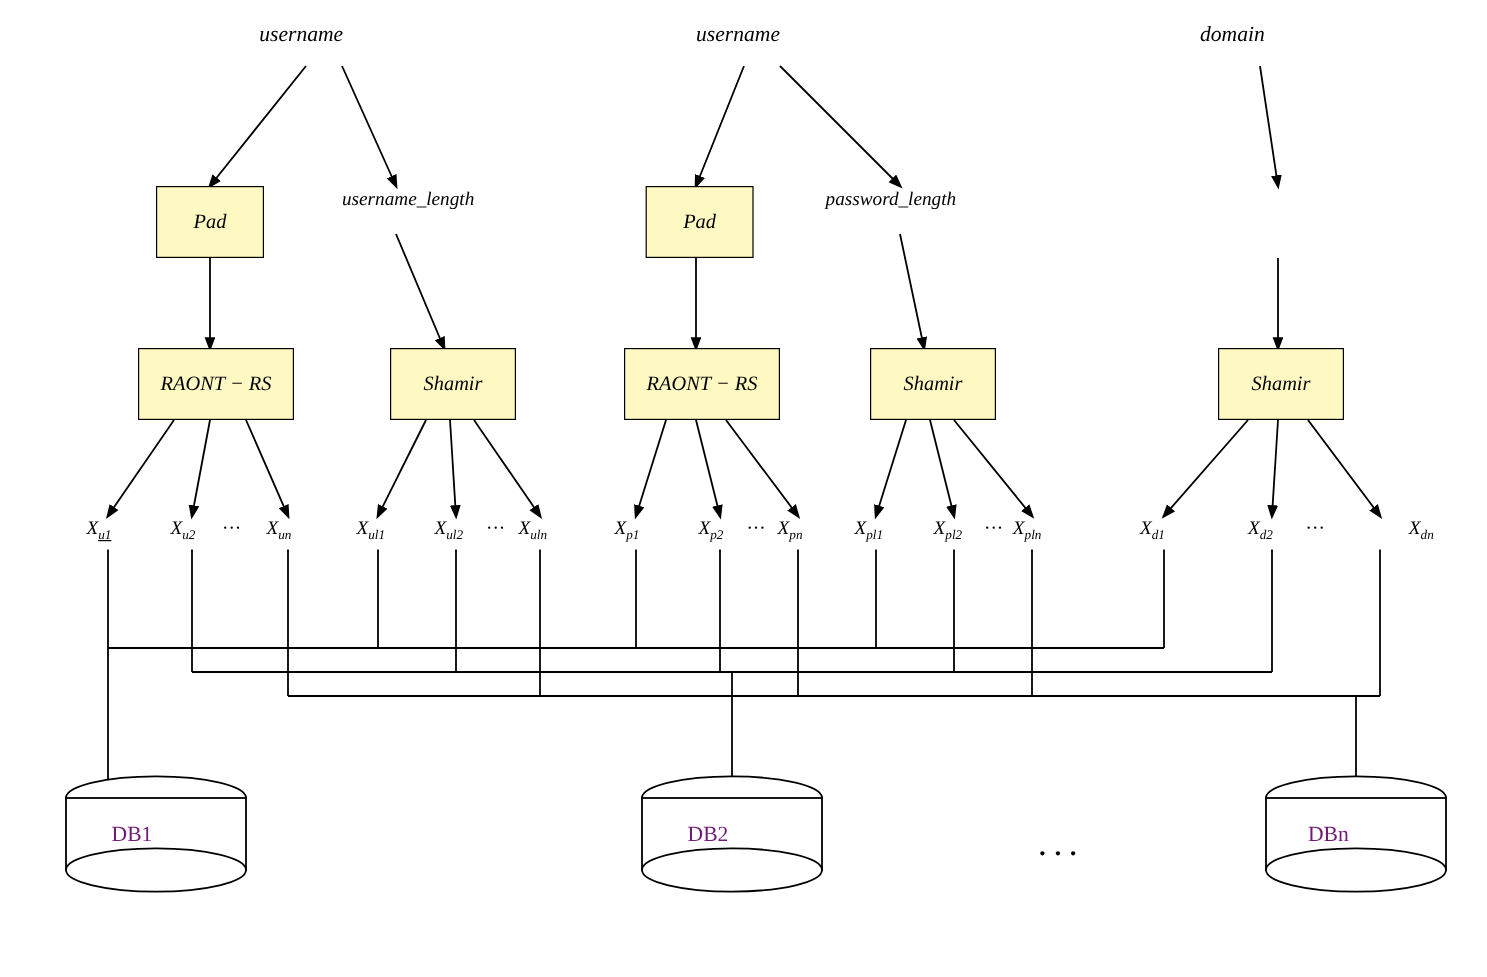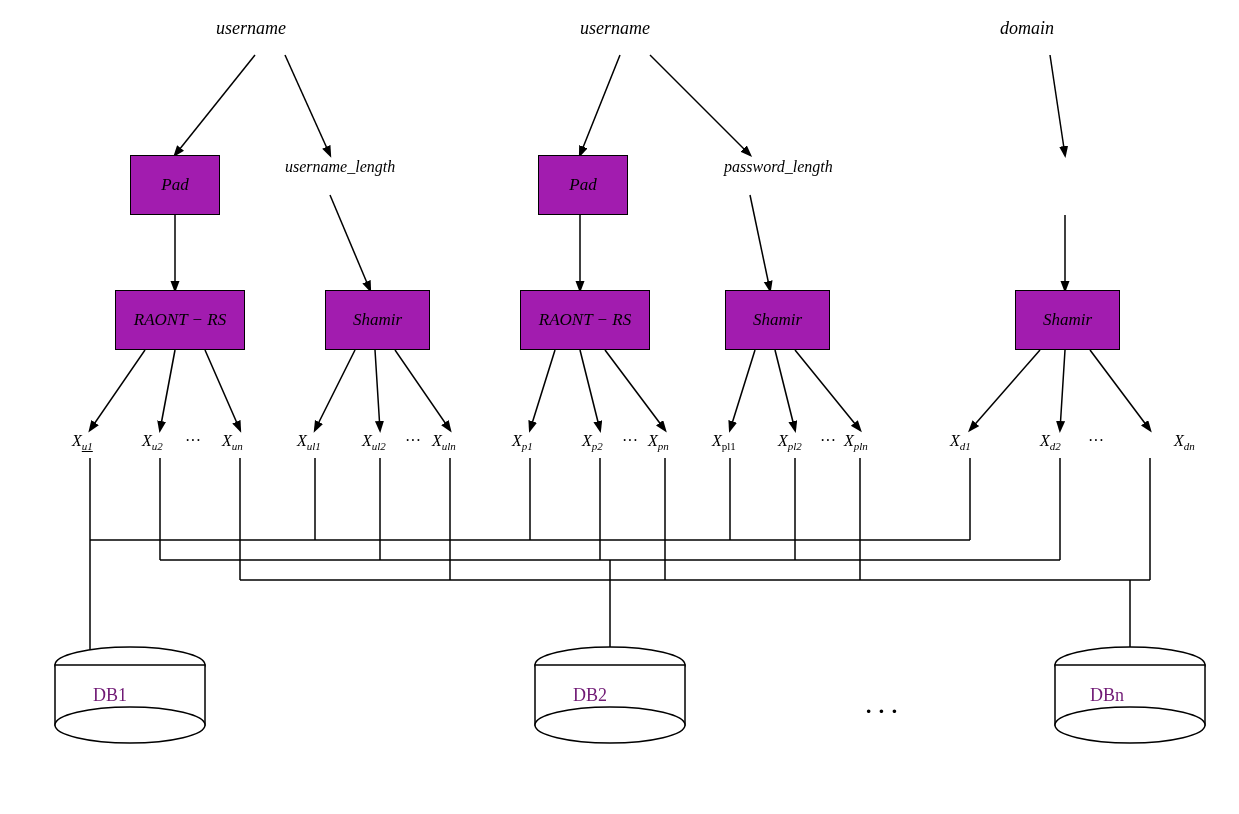--- a/index.html
+++ b/index.html
@@ -26,21 +26,21 @@
     .label {
       position: absolute;
       font-style: italic;
       font-size: 18px;
       color: #000;
       white-space: nowrap;
     }
     .box {
       position: absolute;
       border: 1.5px solid #000;
-      background: #a21caf;
+      background: #fef9c3;
       display: flex;
       align-items: center;
       justify-content: center;
       font-style: italic;
       font-size: 17px;
       white-space: nowrap;
     }
     .share-label {
       position: absolute;
       font-size: 15px;
@@ -157,21 +157,21 @@
     <rect x="1055" y="665" width="150" height="60" fill="#fff" stroke="#000" stroke-width="1.5"></rect>
     <ellipse cx="1130" cy="725" rx="75" ry="18" fill="#fff" stroke="#000" stroke-width="1.5"></ellipse>
 
   </svg>
 
   <div class="label" style="left:216px; top:18px;">username</div>
   <div class="label" style="left:580px; top:18px;">username</div>
   <div class="label" style="left:1000px; top:18px;">domain</div>
 
   <div class="label" style="left:285px; top:158px; font-size:16px;">username_length</div>
-  <div class="label" style="left:688px; top:158px; font-size:16px;margin-left:36px;">password_length</div>
+  <div class="label" style="left:688px; top:158px; font-size:16px;">password_length</div>
 
   <div class="box" style="left:130px; top:155px; width:90px; height:60px;">Pad</div>
 
   <div class="box" style="left:538px; top:155px; width:90px; height:60px;">Pad</div>
 
 
   <div class="box" style="left:115px; top:290px; width:130px; height:60px;">RAONT − RS</div>
 
   <div class="box" style="left:325px; top:290px; width:105px; height:60px;">Shamir</div>
 
@@ -217,21 +217,21 @@
     <span style="font-style:italic; font-size:16px;">X</span><sub style="font-style:italic; font-size:11px;">p2</sub>
   </div>
 
   <div class="share-label" style="left:622px; top:432px; font-size:16px;">···</div>
 
   <div class="share-label" style="left:648px; top:432px;">
     <span style="font-style:italic; font-size:16px;">X</span><sub style="font-style:italic; font-size:11px;">pn</sub>
   </div>
 
   <div class="share-label" style="left:712px; top:432px;">
-    <span style="font-style:italic; font-size:16px;">X</span><sub style="font-size:11px;margin-top:36px;">pl1</sub>
+    <span style="font-style:italic; font-size:16px;">X</span><sub style="font-style:italic; font-size:11px;margin-top:36px;">pl1</sub>
   </div>
 
   <div class="share-label" style="left:778px; top:432px;">
     <span style="font-style:italic; font-size:16px;">X</span><sub style="font-style:italic; font-size:11px;">pl2</sub>
   </div>
 
   <div class="share-label" style="left:820px; top:432px; font-size:16px;">···</div>
 
   <div class="share-label" style="left:844px; top:432px;text-align:right;">
     <span style="font-style:italic; font-size:16px;">X</span><sub style="font-style:italic; font-size:11px;">pln</sub>

